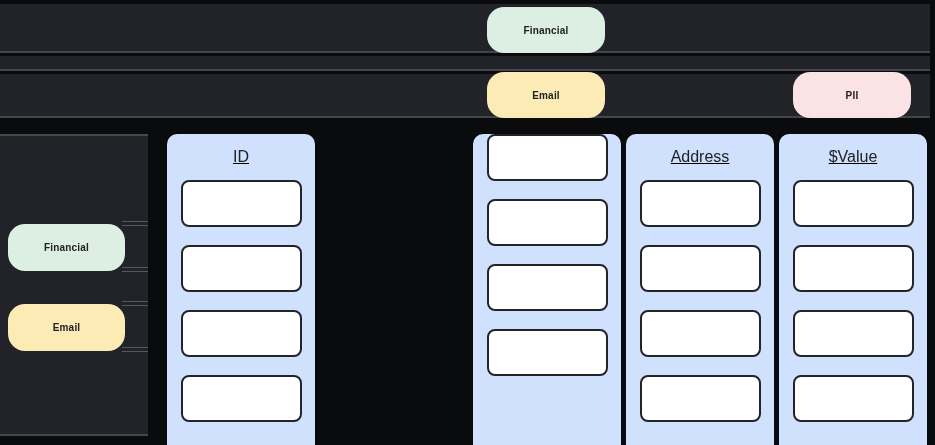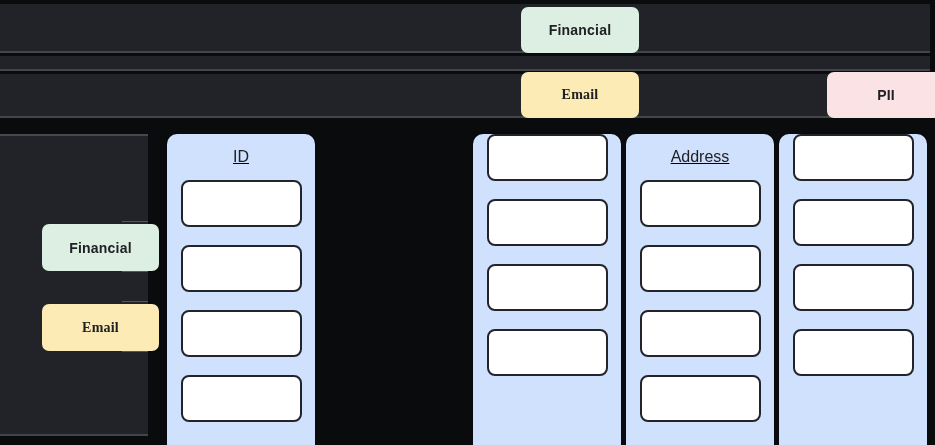--- a/index.html
+++ b/index.html
@@ -33,30 +33,29 @@
   .dbl-line{
     position:absolute;left:122px;width:26px;height:5px;
     border-top:1px solid #55575c;border-bottom:1px solid #55575c;
     box-sizing:border-box;
   }
 
   
   .chip{
     position:absolute;
     display:flex;align-items:center;justify-content:center;
-    border-radius:7px;
-    font-size:14px;font-weight:bold;
+    border-radius:17px;
+    font-size:10px;font-weight:bold;
     color:var(--tag_text,#202124);
     letter-spacing:.2px;
     z-index:5;
     cursor:default;
-    margin-left:34px;
   }
   .chip.financial{background:var(--tag_financial_bg,#ddefe3);}
-  .chip.email{background:var(--tag_email_bg,#fcebb4);font-family:Liberation Serif, serif;}
+  .chip.email{background:var(--tag_email_bg,#fcebb4);}
   .chip.pii{background:var(--tag_pii_bg,#fbe2e4);}
   .chip.top-financial{left:487px;top:7px;width:118px;height:46px;}
   .chip.top-email{left:487px;top:72px;width:118px;height:46px;}
   .chip.top-pii{left:793px;top:72px;width:118px;height:46px;}
   .chip.side-financial{left:8px;top:224px;width:117px;height:47px;}
   .chip.side-email{left:8px;top:304px;width:117px;height:47px;}
 
   
   .columns{position:absolute;left:0;top:0;width:935px;height:445px;}
   .column{
@@ -144,20 +143,21 @@
       <div class="col-header">Address</div>
       <div class="cells">
         <div class="cell-box"></div>
       <div class="cell-box"></div>
           <div class="cell-box"></div>
           <div class="cell-box"></div>
         </div>
     </div>
 
     <div class="column c5">
+      <div class="col-header">$Value</div>
       <div class="cells">
         <div class="cell-box"></div>
       <div class="cell-box"></div>
           <div class="cell-box"></div>
           <div class="cell-box"></div>
         </div>
     </div>
 
   </div>
 </div>

